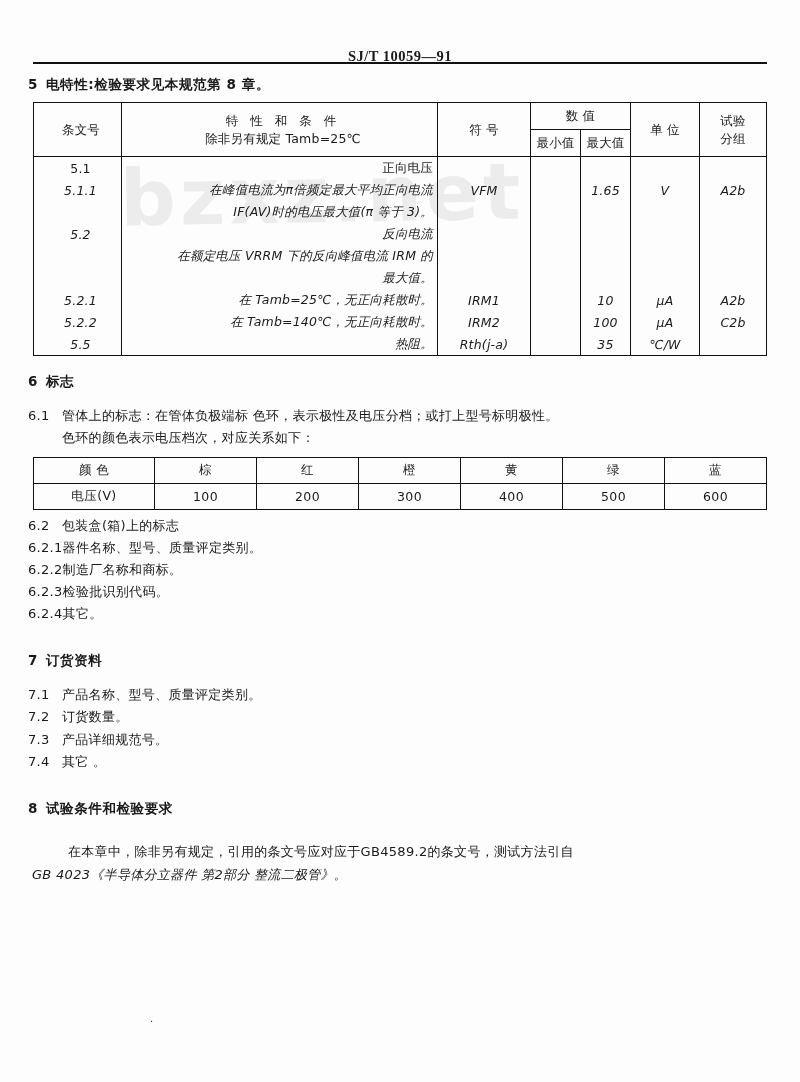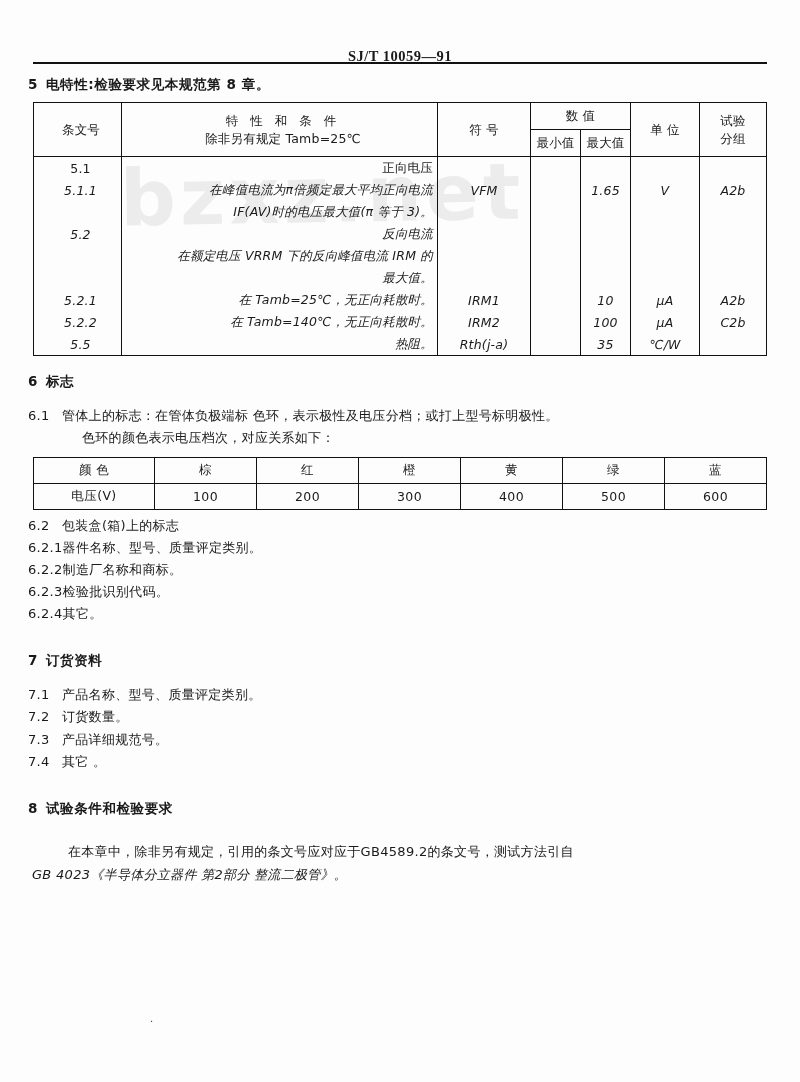--- a/index.html
+++ b/index.html
@@ -76,21 +76,20 @@
     margin: 0 0 2px 0;
     line-height: 1.55;
     letter-spacing: 0.3px;
   }
   .para .num {
     display: inline-block;
     min-width: 34px;
   }
   .para.indent2 {
     padding-left: 62px;
-    margin-left: 20px;
   }
   .para.body-indent {
     padding-left: 40px;
     text-indent: 28px;
     line-height: 1.7;
   }
   .gap-sm { height: 9px; }
   .gap-md { height: 17px; }
   .gap-lg { height: 26px; }
 

